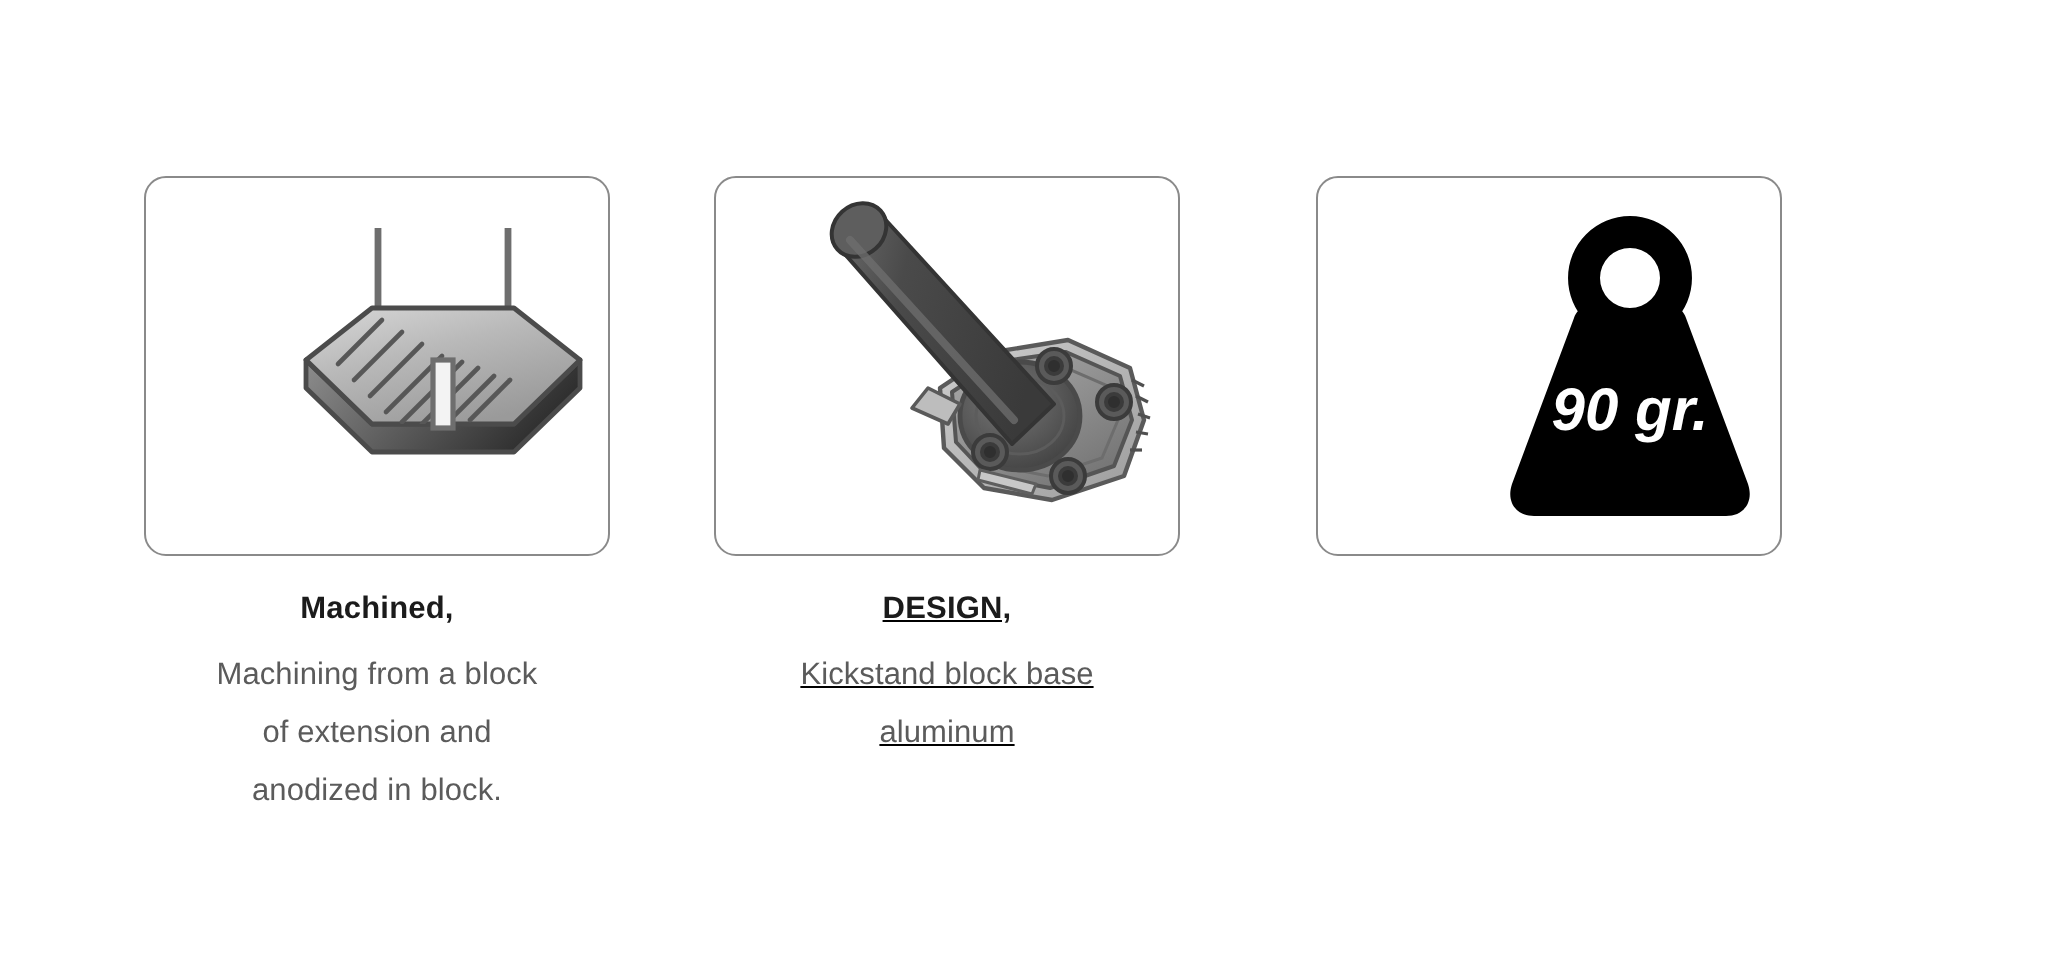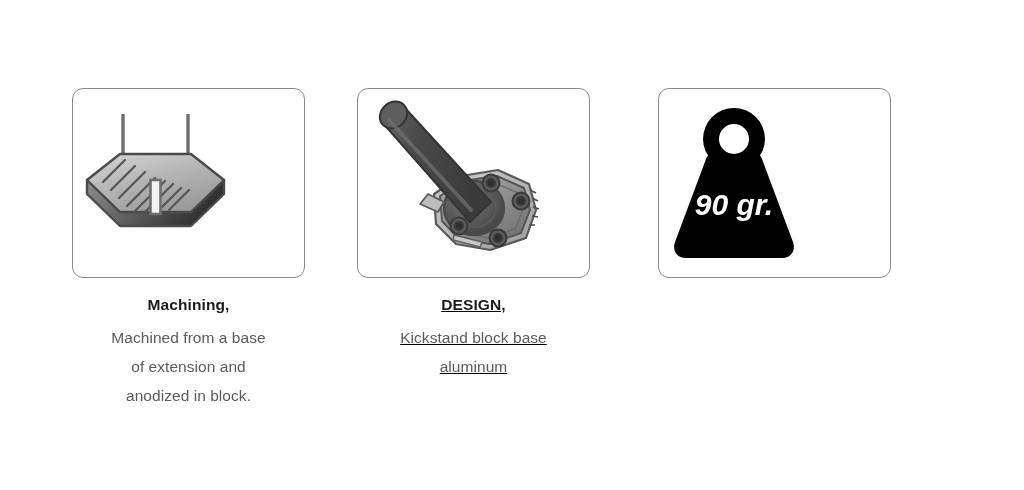--- a/index.html
+++ b/index.html
@@ -32,21 +32,21 @@
 
   .icon-card {
     box-sizing: border-box;
     width: 233px;
     height: 190px;
     border: 1.6px solid #8a8a8a;
     border-radius: 11px;
     background: #ffffff;
     display: flex;
     align-items: center;
-    justify-content: flex-start;
+    justify-content: flex-end;
     overflow: hidden;
   }
   .icon-card svg { display: block; }
 
   .caption {
     margin-top: 17px;
     text-align: center;
     width: 233px;
   }
   .caption-title {
@@ -116,23 +116,23 @@
             <line x1="72" y1="104" x2="100" y2="76"></line>
             <line x1="84" y1="104" x2="108" y2="80"></line>
             <line x1="96" y1="102" x2="116" y2="82"></line>
           </g>
 
           <rect x="77.5" y="72" width="10" height="34" fill="#f3f3f3" stroke="#6e6e6e" stroke-width="2.6"></rect>
         </svg>
       </span>
     </div>
     <div class="caption">
-      <div class="caption-title">Machining,</div>
+      <div class="caption-title">Machined,</div>
       <div class="caption-body">
-        <span class="caption-line">Machined from a base</span>
+        <span class="caption-line">Machining from a block</span>
         <span class="caption-line">of extension and</span>
         <span class="caption-line">anodized in block.</span>
       </div>
     </div>
   </div>
 
   <div class="feature-item item-1">
     <div class="icon-card">
       <span>
         <svg width="195" height="170" viewBox="0 0 195 170">

